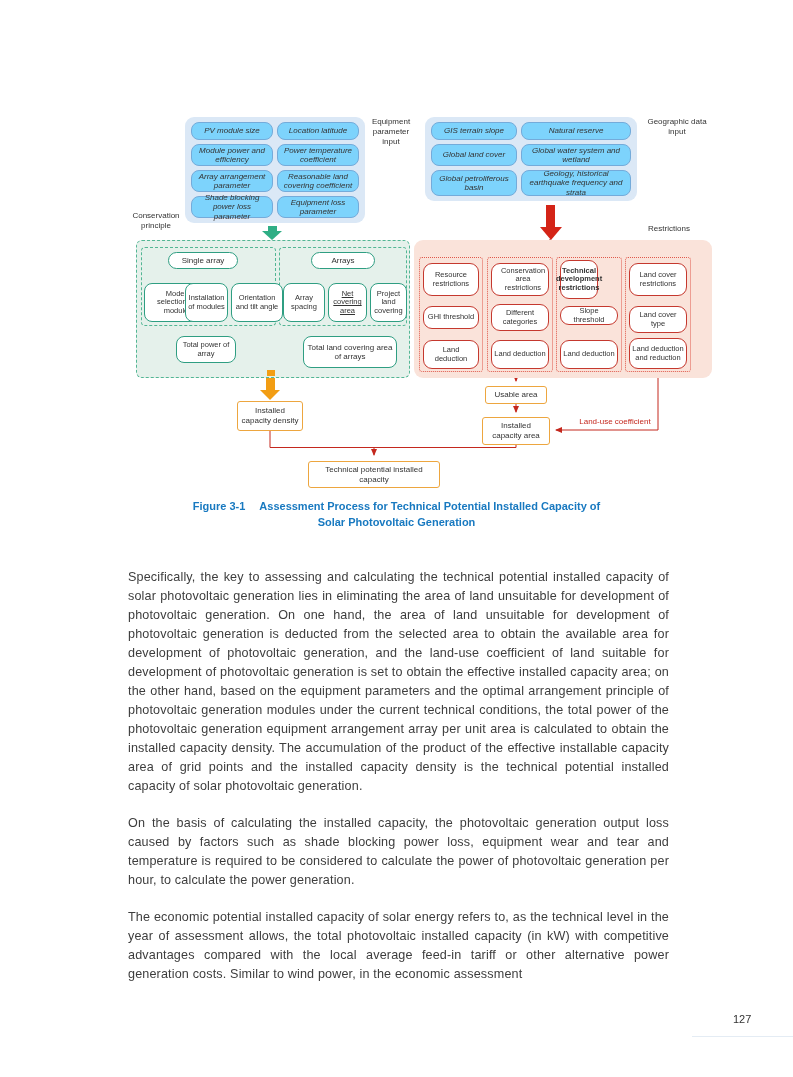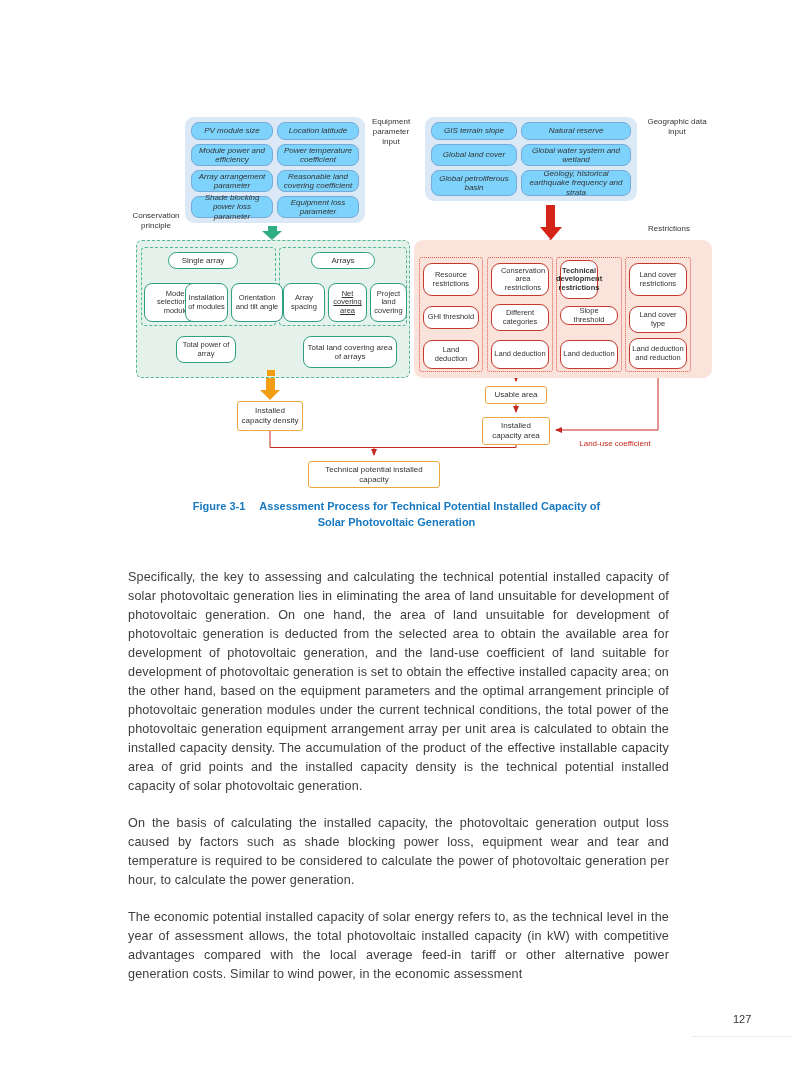--- a/index.html
+++ b/index.html
@@ -31,21 +31,21 @@
     display:flex; align-items:center; justify-content:center; text-align:center; padding:1px 2px; color:#333;
   }
   .obox {
     background:#fff; border:1.5px solid #eda63f; border-radius:3px; font-size:8px; line-height:1.2;
     display:flex; align-items:center; justify-content:center; text-align:center; padding:1px 3px; color:#333;
   }
   .stem { position:absolute; }
   .tri { position:absolute; width:0; height:0; }
   .gl { stroke:#2f9e82; stroke-width:1; fill:none; }
   .rl { stroke:#c4281e; stroke-width:1; fill:none; }
-  .coef-label { font-size:8px; color:#c4281e; text-align:center;margin-top:22px; }
+  .coef-label { font-size:8px; color:#c4281e; text-align:center; }
   .caption { position:absolute; left:0; width:100%; text-align:center; color:#1879c0; font-weight:bold; font-size:11px; line-height:16px; }
   .cap-label { margin-right:14px; }
   .bodytext { position:absolute; left:128px; top:568px; width:541px; font-size:12.6px; line-height:19px; letter-spacing:0.15px; text-align:justify; color:#3d3d3d; }
   .bodytext p { margin:0 0 18px 0; }
   .pagenum { position:absolute; left:733px; top:1013px; font-size:11px; color:#333; }
   .pagerule { position:absolute; left:692px; top:1036px; width:101px; height:1px; background:#e4ecf4; }
   svg.connectors { position:absolute; left:0; top:0; pointer-events:none; }
 </style>
 </head>
 <body>

